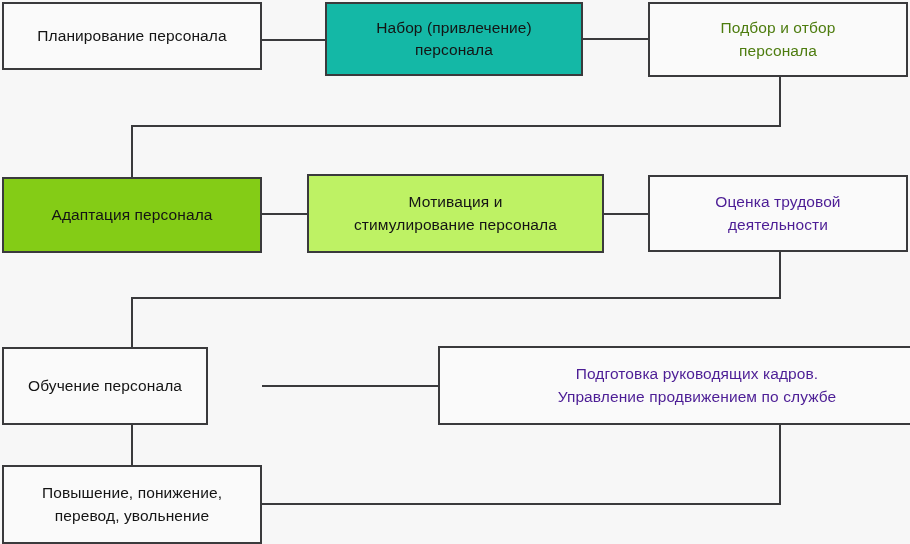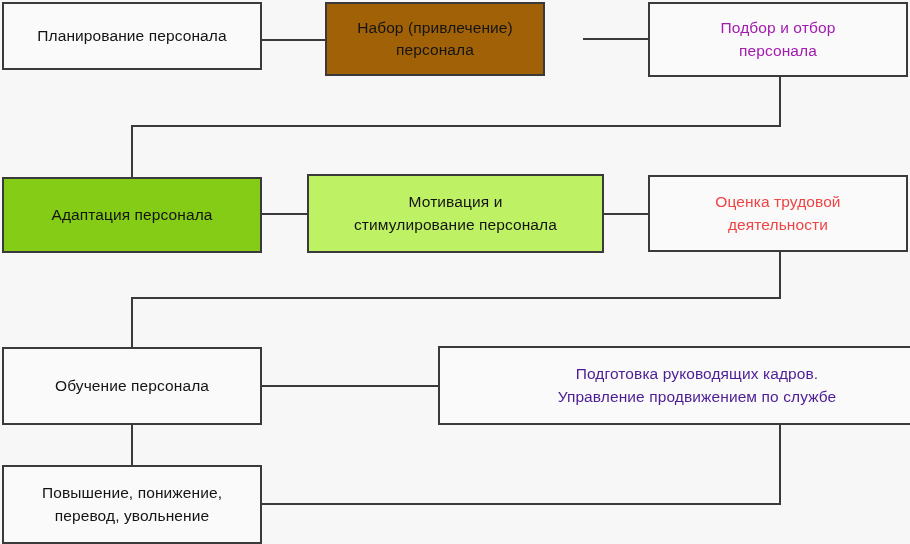--- a/index.html
+++ b/index.html
@@ -55,36 +55,36 @@
     <div class="conn v" style="background: rgb(58, 58, 60); left: 779px; top: 252px; height: 47px;"></div>
     <div class="conn h" style="background: rgb(58, 58, 60); left: 131px; top: 297px; width: 650px;"></div>
     <div class="conn v" style="background: rgb(58, 58, 60); left: 131px; top: 297px; height: 53px;"></div>
     <div class="conn h" style="background: rgb(58, 58, 60); left: 262px; top: 385px; width: 178px;"></div>
     <div class="conn v" style="background: rgb(58, 58, 60); left: 131px; top: 425px; height: 42px;"></div>
     <div class="conn v" style="background: rgb(58, 58, 60); left: 779px; top: 425px; height: 80px;"></div>
     <div class="conn h" style="background: rgb(58, 58, 60); left: 262px; top: 503px; width: 519px;"></div>
     <div class="node" style="left: 2px; top: 2px; width: 260px; height: 68px; border-color: rgb(58, 58, 60); background: rgb(250, 250, 250); color: rgb(20, 20, 20);">
       <span class="label">Планирование персонала</span>
     </div>
-    <div class="node" style="left: 325px; top: 2px; width: 220px; height: 74px; border-color: rgb(58, 58, 60); background: #a16207; color: rgb(20, 20, 20);">
+    <div class="node" style="left: 325px; top: 2px; width: 258px; height: 74px; border-color: rgb(58, 58, 60); background: #14b8a6; color: rgb(20, 20, 20);">
       <span class="label">Набор (привлечение)<br>персонала</span>
     </div>
-    <div class="node" style="left: 648px; top: 2px; width: 260px; height: 75px; border-color: rgb(58, 58, 60); background: rgb(250, 250, 250); color: #a21caf;">
+    <div class="node" style="left: 648px; top: 2px; width: 260px; height: 75px; border-color: rgb(58, 58, 60); background: rgb(250, 250, 250); color: #4d7c0f;">
       <span class="label">Подбор и отбор<br>персонала</span>
     </div>
     <div class="node" style="left: 2px; top: 177px; width: 260px; height: 76px; border-color: rgb(58, 58, 60); background: #84cc16; color: rgb(20, 20, 20);">
       <span class="label">Адаптация персонала</span>
     </div>
     <div class="node" style="left: 307px; top: 174px; width: 297px; height: 79px; border-color: rgb(58, 58, 60); background: #bef264; color: rgb(20, 20, 20);">
       <span class="label">Мотивация и<br>стимулирование персонала</span>
     </div>
-    <div class="node" style="left: 648px; top: 175px; width: 260px; height: 77px; border-color: rgb(58, 58, 60); background: rgb(250, 250, 250); color: #ef4444; text-align: center;">
+    <div class="node" style="left: 648px; top: 175px; width: 260px; height: 77px; border-color: rgb(58, 58, 60); background: rgb(250, 250, 250); color: #4c1d95; text-align: center;">
       <span class="label">Оценка трудовой<br>деятельности</span>
     </div>
-    <div class="node" style="left: 2px; top: 347px; width: 260px; height: 78px; border-color: rgb(58, 58, 60); background: rgb(250, 250, 250); color: rgb(20, 20, 20);">
+    <div class="node" style="left: 2px; top: 347px; width: 206px; height: 78px; border-color: rgb(58, 58, 60); background: rgb(250, 250, 250); color: rgb(20, 20, 20);">
       <span class="label">Обучение персонала</span>
     </div>
     <div class="node" style="left: 438px; top: 346px; width: 518px; height: 79px; border-color: rgb(58, 58, 60); background: rgb(250, 250, 250); color: #4c1d95;">
       <span class="label">Подготовка руководящих кадров.<br>Управление продвижением по службе</span>
     </div>
     <div class="node" style="left: 2px; top: 465px; width: 260px; height: 79px; border-color: rgb(58, 58, 60); background: rgb(250, 250, 250); color: rgb(20, 20, 20);">
       <span class="label">Повышение, понижение,<br>перевод, увольнение</span>
     </div>
   </div>
 

